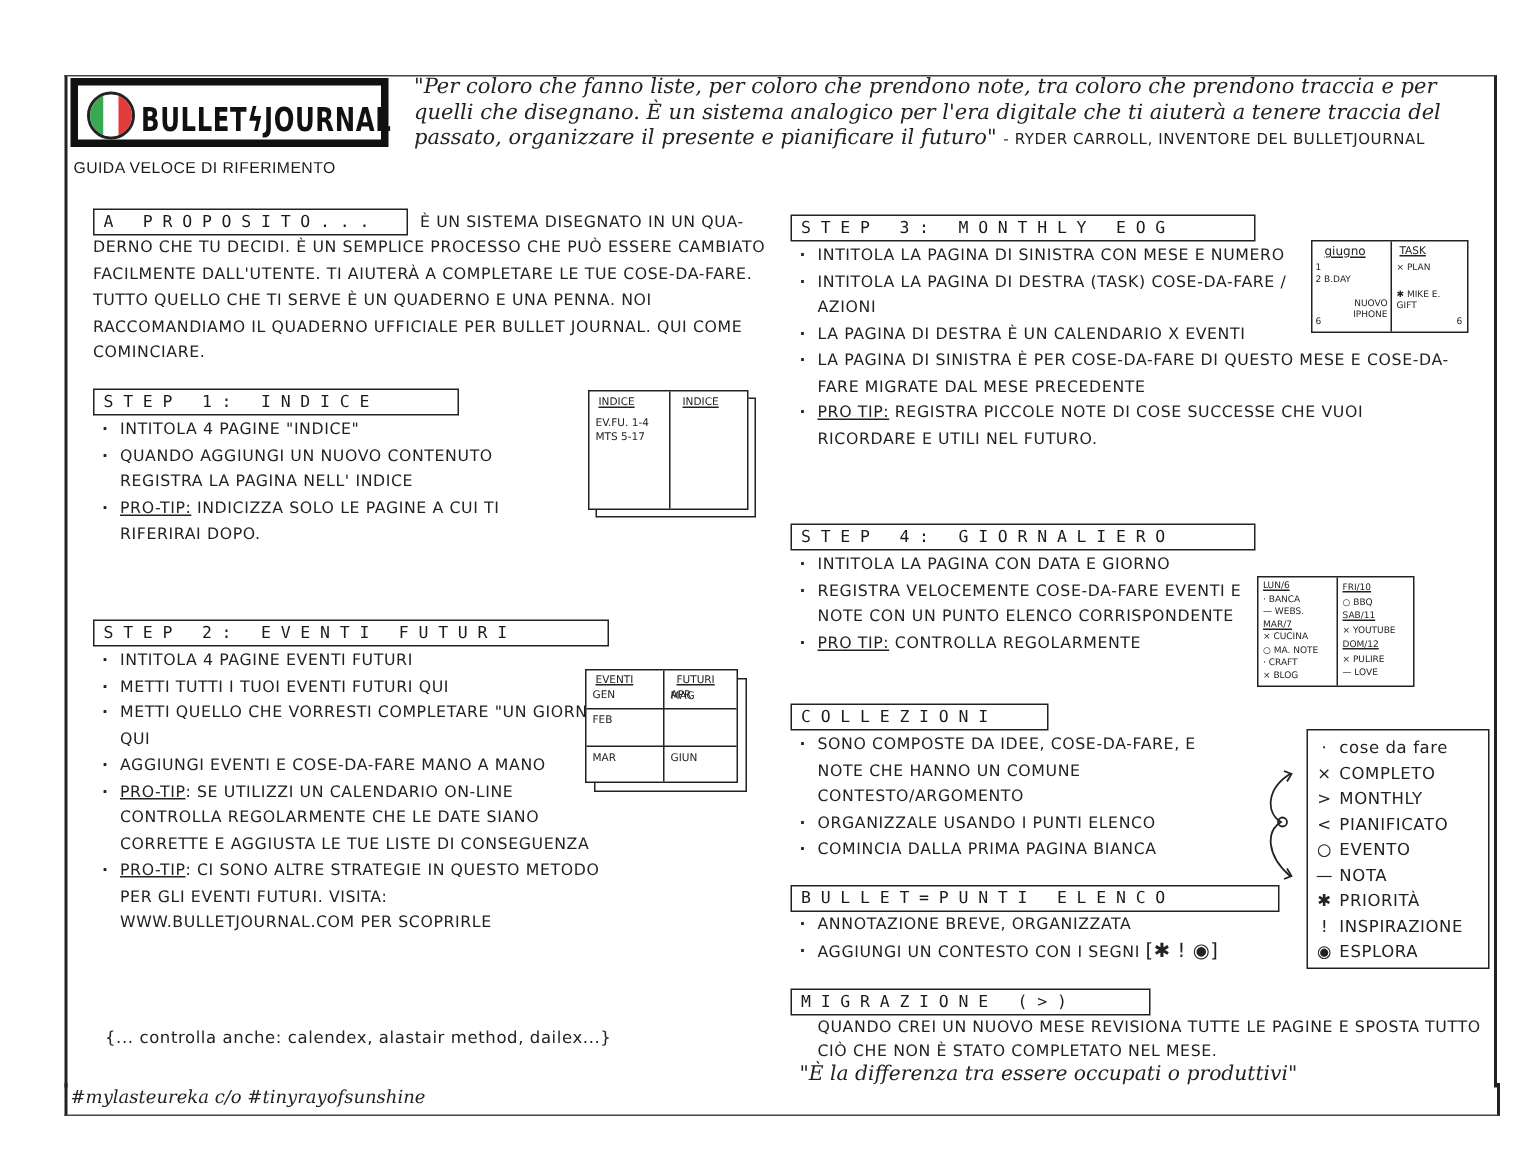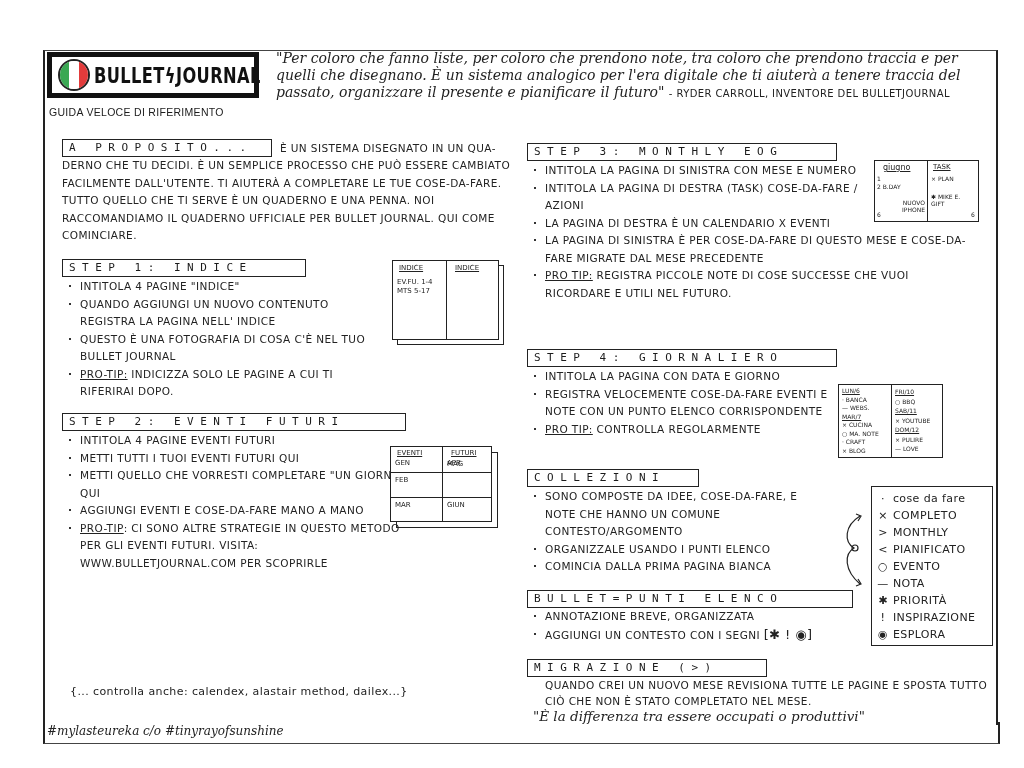--- a/index.html
+++ b/index.html
@@ -13,21 +13,21 @@
   .footer-text { position: absolute; left: 47px; top: 724px; font-family: "DejaVu Serif", serif;
                  font-style: italic; font-size: 12px; color: #222; }
 
   .abs { position: absolute; }
   .hand { font-family: "DejaVu Sans", sans-serif; font-size: 10.5px; text-transform: uppercase;
           letter-spacing: 0.4px; color: #222; line-height: 17.5px; }
   .cursive { font-family: "DejaVu Serif", serif; font-style: italic; color: #222; }
 
   
   .logo { position: absolute; left: 47px; top: 52px; width: 212px; height: 46px;
-          border: 5px solid #111; display: flex; align-items: center; padding-left: 6px; background: #fff; }
+          border: 5px solid #111; display: flex; align-items: flex-end; padding-left: 6px; background: #fff; }
   .flag { width: 32px; height: 32px; border-radius: 50%; border: 2px solid #222; overflow: hidden;
           display: flex; flex-shrink: 0; }
   .flag span { flex: 1; }
   .logo-text { font-family: "DejaVu Sans Condensed", "DejaVu Sans", sans-serif; font-size: 22px;
                font-weight: bold; letter-spacing: 0.5px; margin-left: 4px; color: #111; transform: scaleX(0.82); transform-origin: left center; white-space: nowrap; }
   .logo-text .bolt { color: #111; }
   .subtitle { position: absolute; left: 49px; top: 106px; font-size: 10.5px; text-transform: uppercase; letter-spacing: 0.3px; }
 
   
   .quote { position: absolute; left: 276px; top: 50px; width: 722px; font-size: 14px; line-height: 17px; }
@@ -78,38 +78,38 @@
 </div>
 
 <div class="hbox" style="left:62px; top:139px; width:210px;">A PROPOSITO...</div>
 <div class="abs hand" style="left:280px; top:140px; width:240px;">è un sistema disegnato in un qua-</div>
 <div class="abs hand" style="left:62px; top:157px; width:462px;">derno che tu decidi. È un semplice processo che può essere cambiato facilmente dall'utente. Ti aiuterà a completare le tue cose-da-fare. Tutto quello che ti serve è un quaderno e una penna. Noi raccomandiamo il quaderno ufficiale per Bullet Journal. Qui come cominciare.</div>
 
 <div class="hbox" style="left:62px; top:259px; width:244px;">STEP 1: INdICE</div>
 <ul class="abs hand blist" style="left:66px; top:278px; width:300px;">
   <li>Intitola 4 pagine "Indice"</li>
   <li>Quando aggiungi un nuovo contenuto registra la pagina nell' indice</li>
-  <li>Questo è una fotografia di cosa c'è nel tuo Bullet Journal</li>
   <li><span class="u">PRO-TIP:</span><span> Indicizza solo le pagine a cui ti riferirai dopo.</span></li>
 </ul>
 <div class="mini-shadow" style="left:397px; top:265px; width:107px; height:80px;"></div>
 <div class="mini" style="left:392px; top:260px; width:107px; height:80px;">
   <div class="vdiv" style="left:53px;"></div>
   <div class="abs u" style="left:6px; top:3px;">INDICE</div>
   <div class="abs u" style="left:62px; top:3px;">INDICE</div>
   <div class="abs" style="left:4px; top:17px;">EV.FU. 1-4</div>
   <div class="abs" style="left:4px; top:26px;">MTS 5-17</div>
 </div>
 
 <div class="hbox" style="left:62px; top:413px; width:344px;">STEP 2: eVeNTI FUTURI</div>
 <ul class="abs hand blist" style="left:66px; top:432px; width:340px;">
   <li>Intitola 4 pagine eventi futuri</li>
   <li>Metti tutti i tuoi eventi futuri qui</li>
   <li>Metti quello che vorresti completare "un giorno" qui</li>
   <li>Aggiungi eventi e cose-da-fare mano a mano</li>
+  <li><span class="u">PRO-TIP</span><span>: Se utilizzi un calendario on-line controlla regolarmente che le date siano corrette e aggiusta le tue liste di conseguenza</span></li>
   <li><span class="u">PRO-TIP</span><span>: Ci sono altre strategie in questo metodo per gli eventi futuri. Visita: www.bulletjournal.com per scoprirle</span></li>
 </ul>
 <div class="mini-shadow" style="left:396px; top:452px; width:102px; height:76px;"></div>
 <div class="mini" style="left:390px; top:446px; width:102px; height:76px;">
   <div class="vdiv" style="left:51px;"></div>
   <div class="hdiv" style="top:25px;"></div>
   <div class="hdiv" style="top:50px;"></div>
   <div class="abs u" style="left:6px; top:2px;">EVENTI</div>
   <div class="abs u" style="left:60px; top:2px;">FUTURI</div>
   <div class="abs" style="left:4px; top:12px;">GEN</div>

